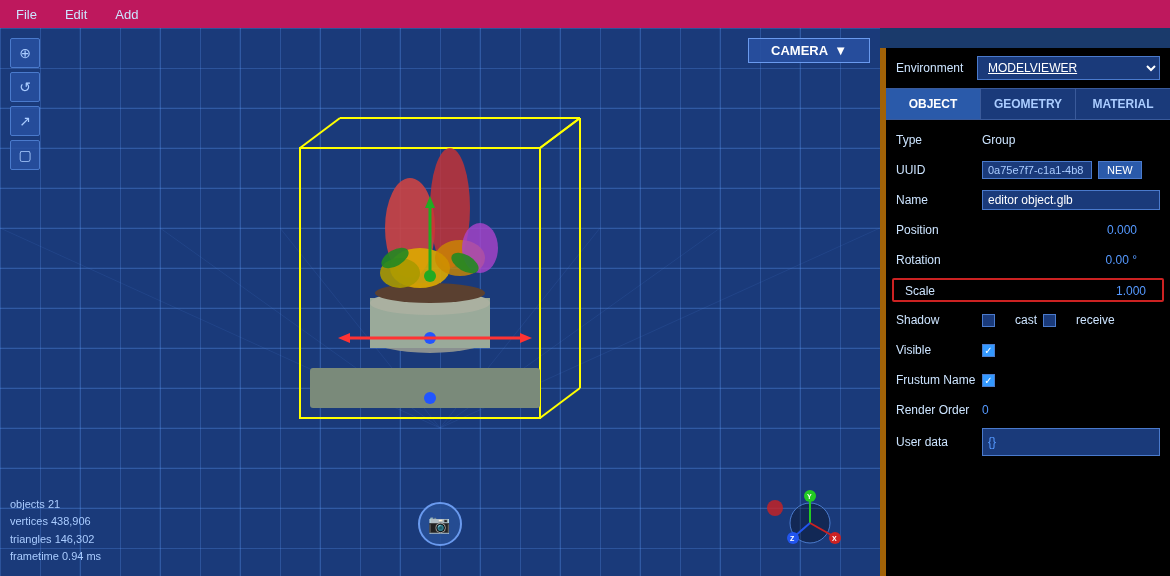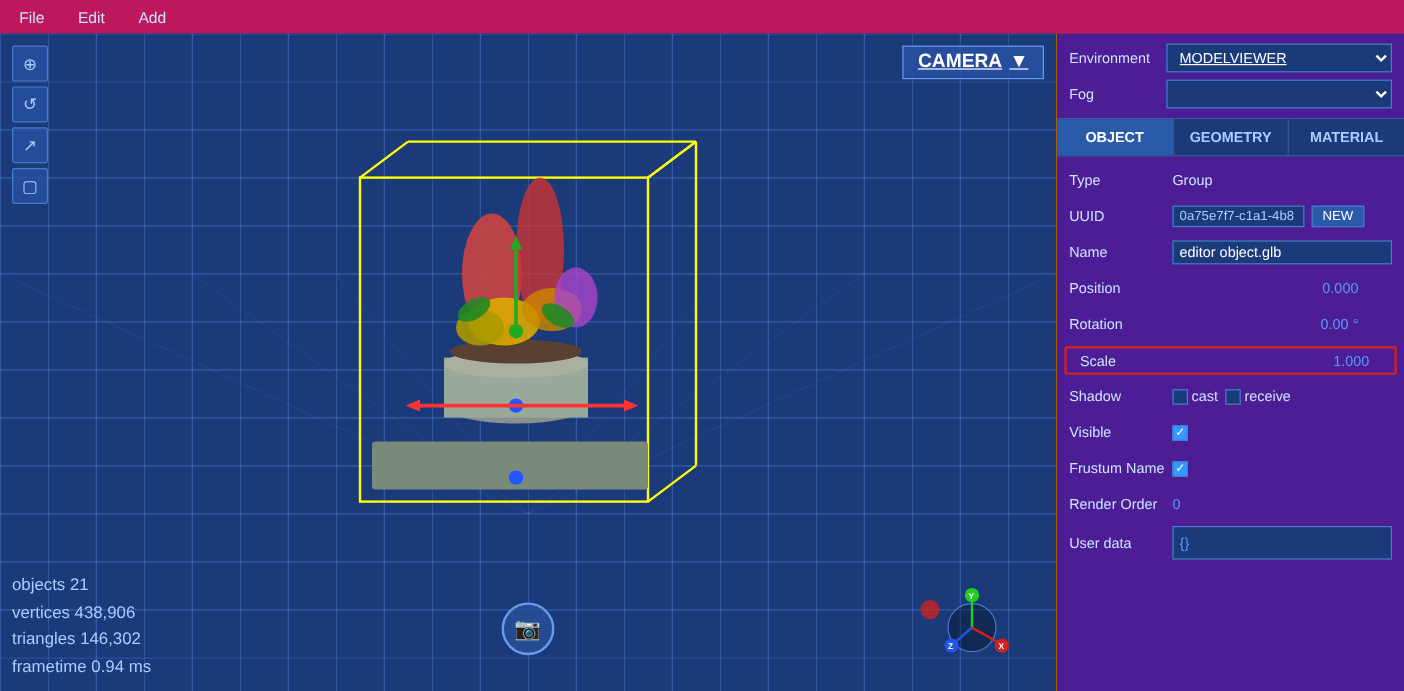--- a/index.html
+++ b/index.html
@@ -85,28 +85,27 @@
       position: absolute;
       top: 10px;
       right: 10px;
       display: flex;
       align-items: center;
     }
     .camera-btn {
       background: rgba(40,80,160,0.9);
       border: 1px solid #6a9aee;
       color: #ffffff;
-      padding: 4px 12px;
-      cursor: pointer;
-      font-size: 16px;
+      padding: 4px 22px;
+      cursor: pointer;
+      font-size: 13px;
       font-weight: bold;
       display: flex;
       align-items: center;
       gap: 6px;
-      text-decoration: underline;
     }
 
     
     .screenshot-btn {
       position: absolute;
       bottom: 30px;
       left: 50%;
       transform: translateX(-50%);
       width: 44px;
       height: 44px;
@@ -120,33 +119,34 @@
       color: #aaccff;
       font-size: 18px;
     }
 
     
     .stats-overlay {
       position: absolute;
       bottom: 10px;
       left: 10px;
       color: #aaccff;
-      font-size: 14px;
+      font-size: 11px;
       line-height: 1.6;
     }
 
     
     .right-panel {
       width: 290px;
-      background: #4c1d95;
-      border-left: 1px solid #a16207;
+      background: #000000;
+      border-left: 6px solid #a16207;
       display: flex;
       flex-direction: column;
       overflow-y: auto;
       flex-shrink: 0;
+      margin-top: 20px;
     }
 
     
     .env-section {
       padding: 8px 10px;
       border-bottom: 1px solid #3a5a9a;
       display: flex;
       flex-direction: column;
       gap: 6px;
     }
@@ -271,21 +271,21 @@
 
     
     .shadow-row {
       display: flex;
       align-items: center;
       gap: 6px;
     }
     .checkbox-item {
       display: flex;
       align-items: center;
-      gap: 3px;
+      gap: 20px;
       cursor: pointer;
     }
     .checkbox {
       width: 13px;
       height: 13px;
       border: 1px solid #4a7acc;
       background: #1a3a7a;
       display: flex;
       align-items: center;
       justify-content: center;
@@ -468,26 +468,20 @@
 
   <div class="right-panel">
 
     <div class="env-section">
       <div class="env-row">
         <span class="env-label">Environment</span>
         <select class="env-select">
           <option>MODELVIEWER</option>
         </select>
       </div>
-      <div class="env-row">
-        <span class="env-label">Fog</span>
-        <select class="env-select">
-          <option></option>
-        </select>
-      </div>
     </div>
 
     <div class="tab-bar">
       <div class="tab active">OBJECT</div>
       <div class="tab">GEOMETRY</div>
       <div class="tab">MATERIAL</div>
     </div>
 
     <div class="props-section">
 

